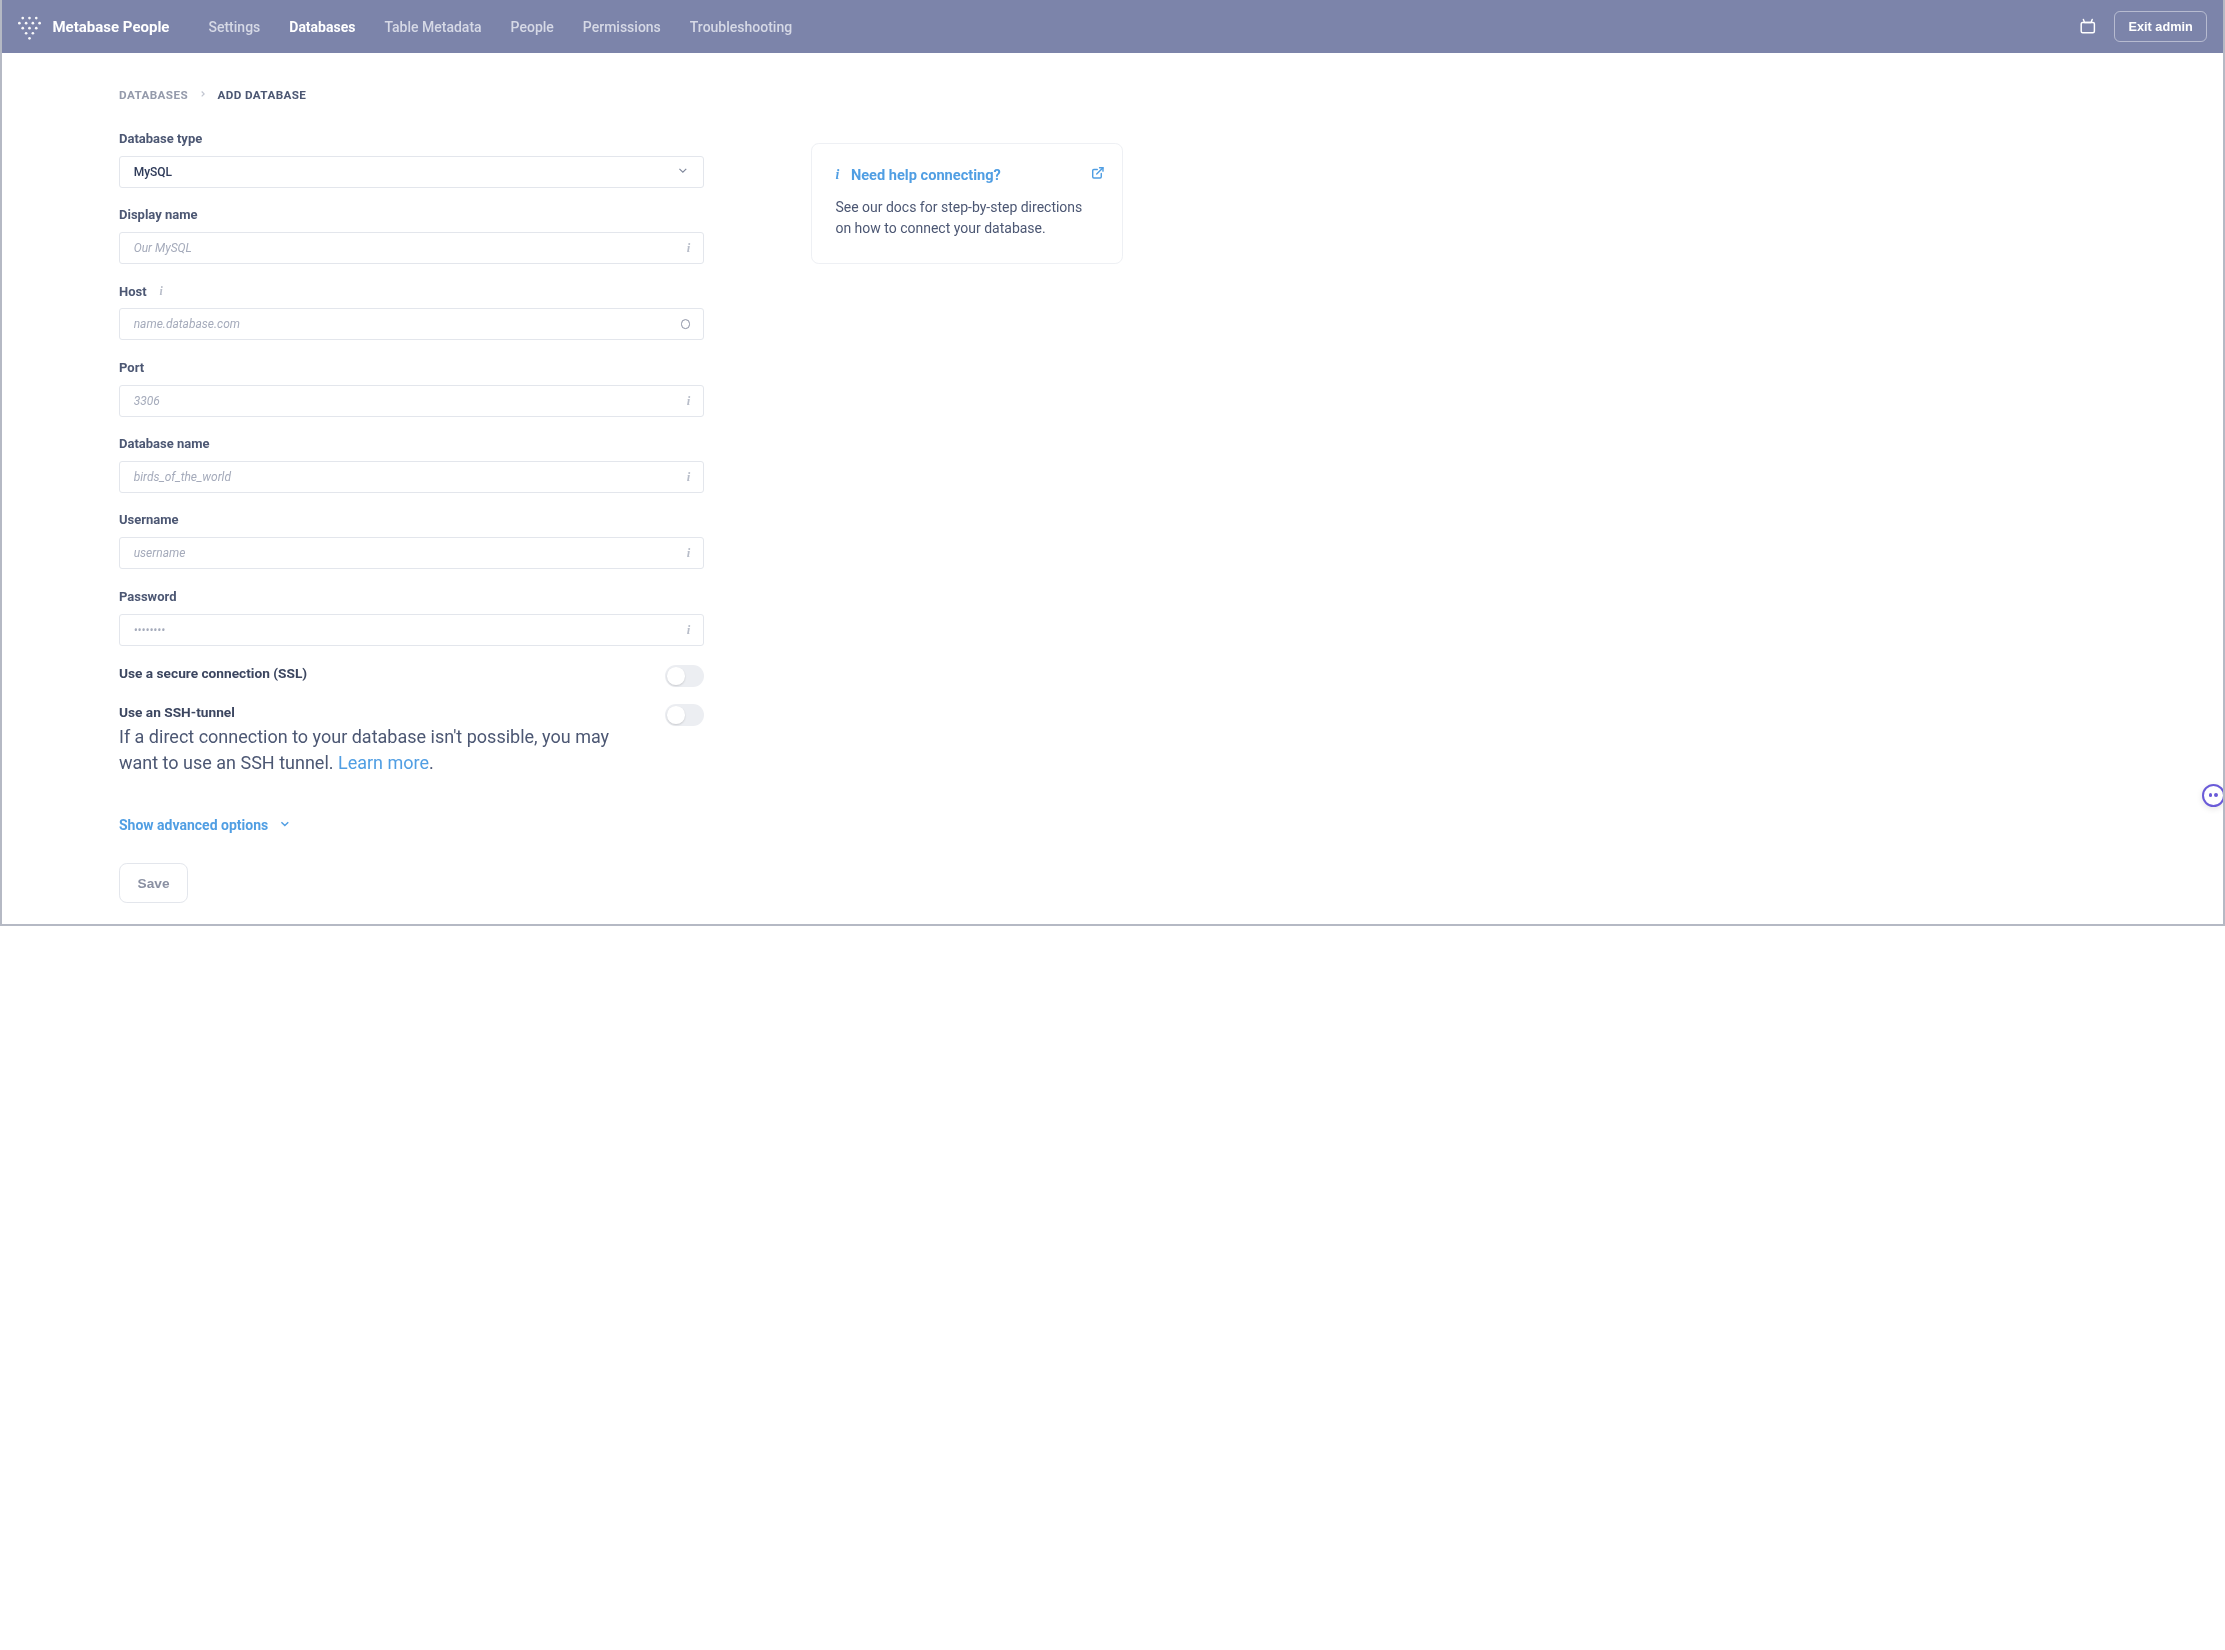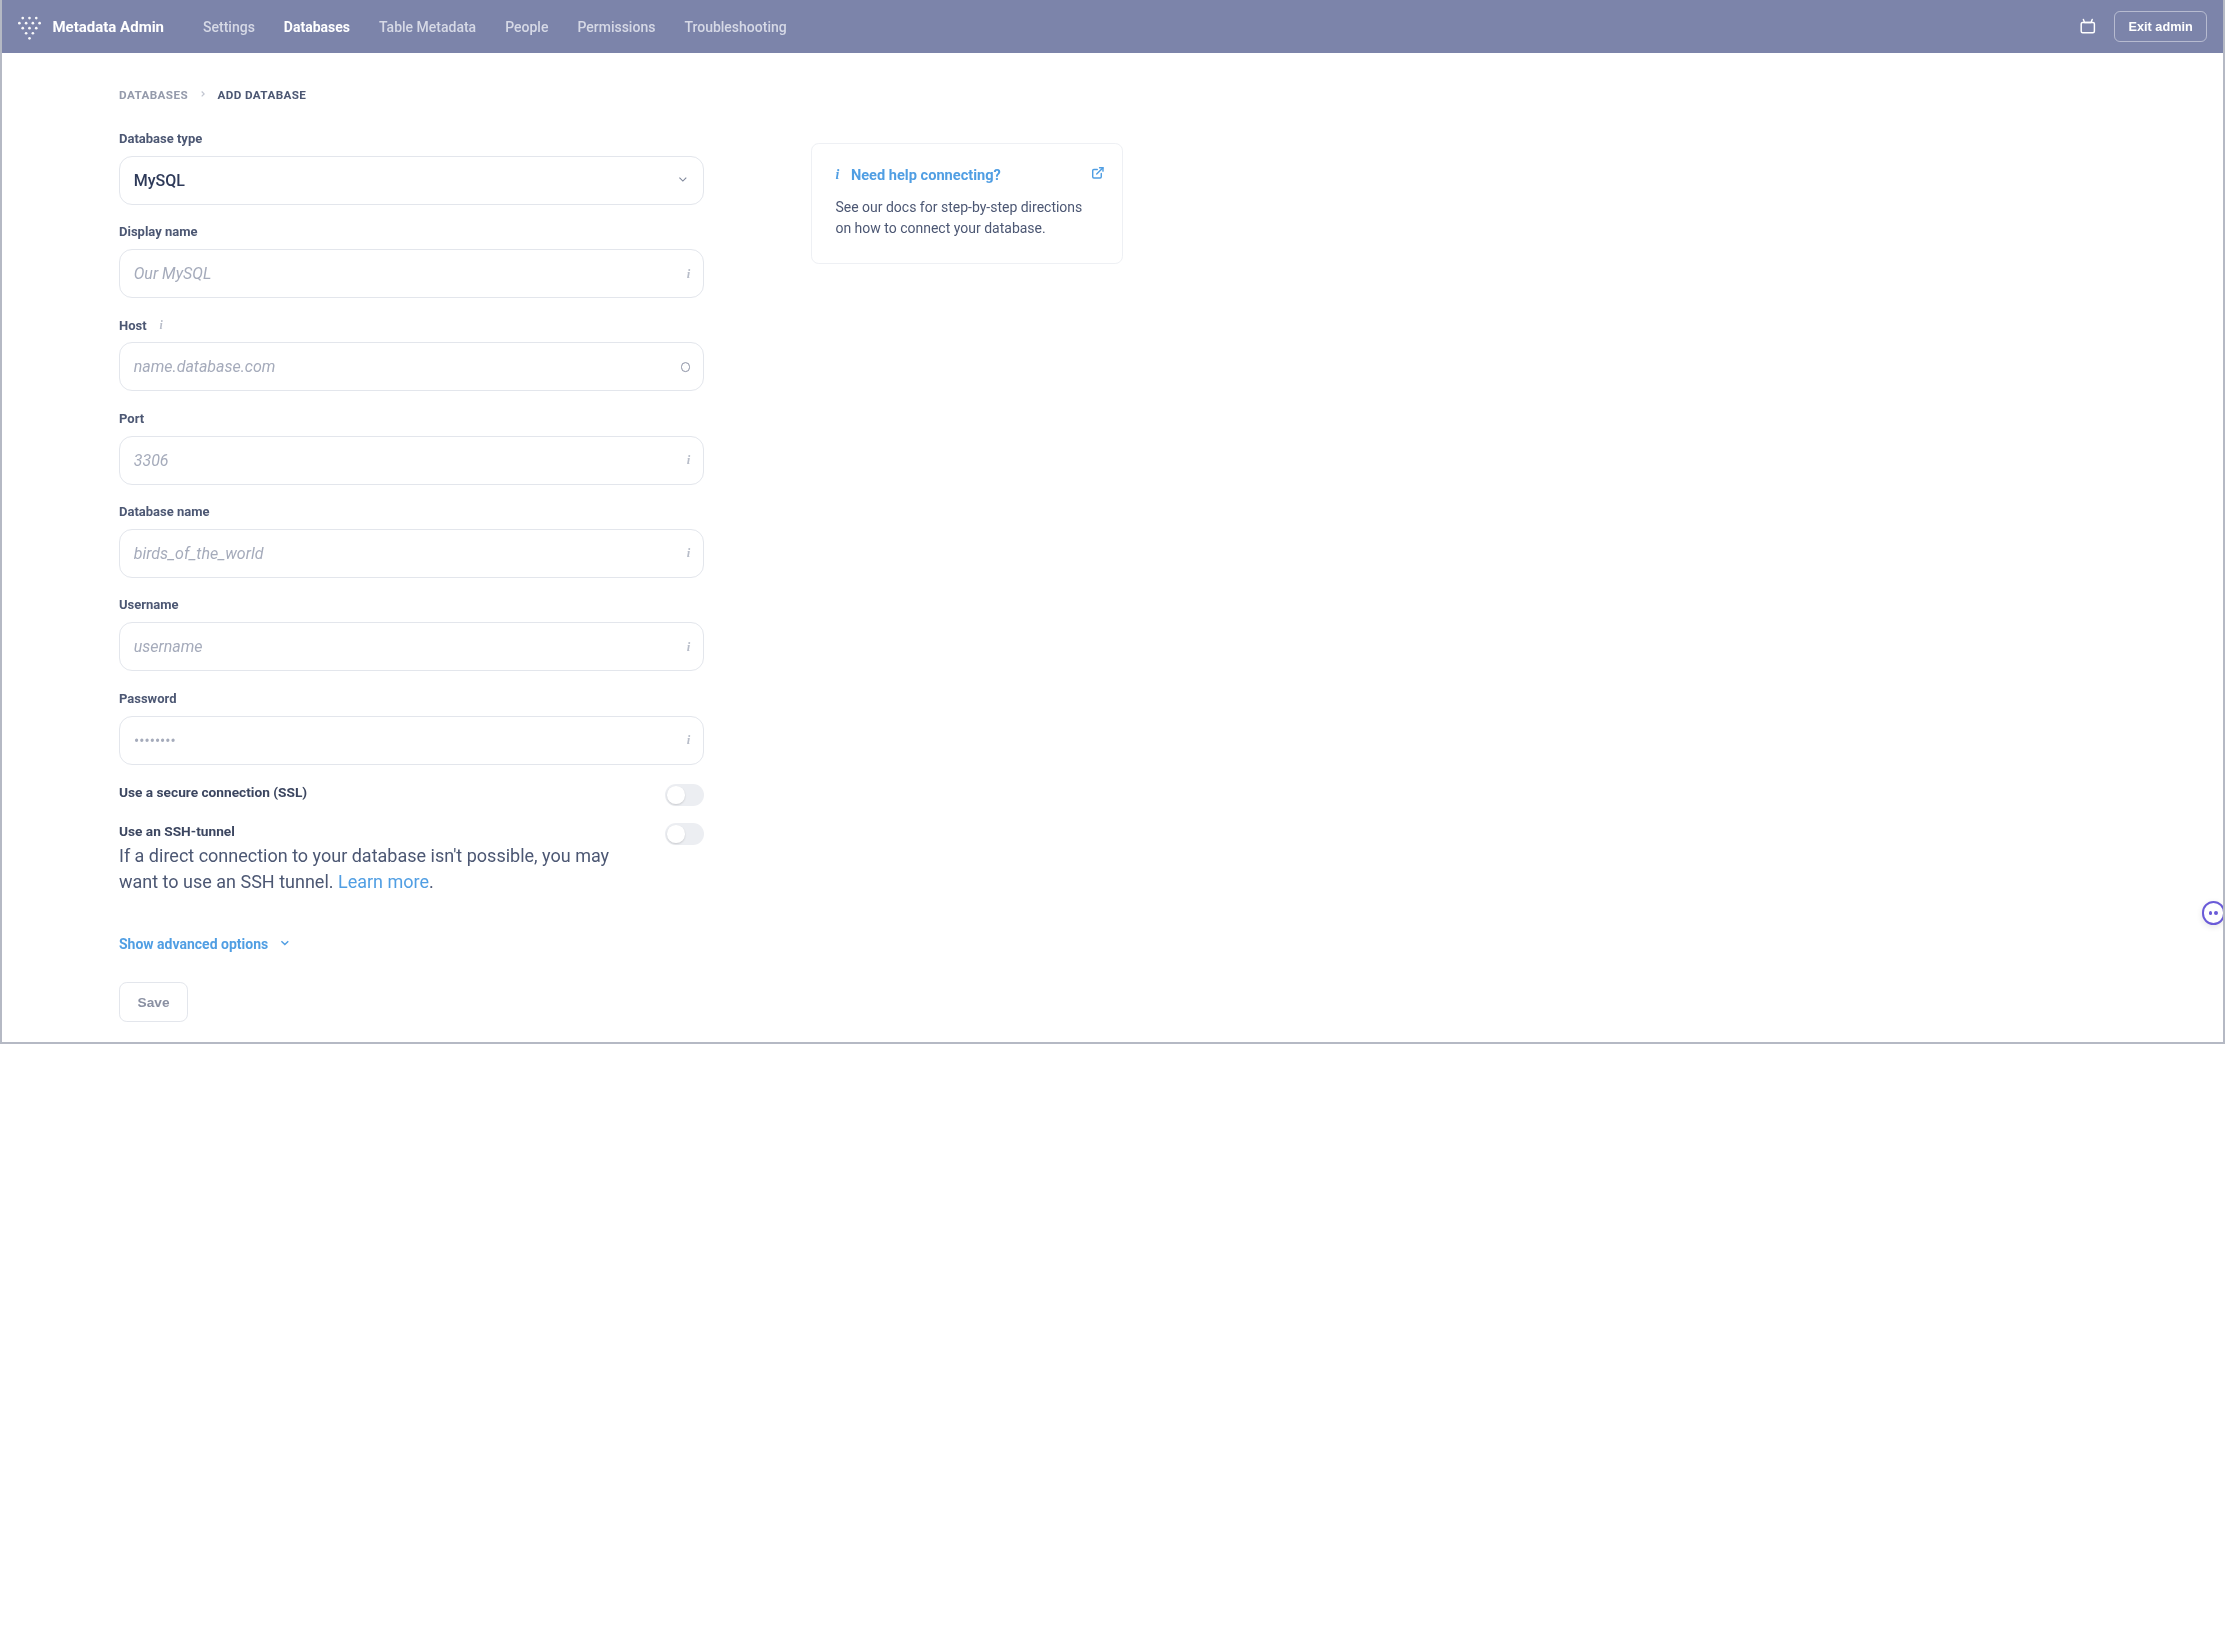--- a/index.html
+++ b/index.html
@@ -88,26 +88,26 @@
   .info-i {
     display: inline-flex; align-items: center; justify-content: center;
     width: 13.7px; height: 13.7px;
     color: #b8bdc9;
     font-family: Georgia, serif; font-style: italic; font-weight: 700;
     font-size: 11.7px;
   }
 
   .select-box, .text-input {
     width: 100%;
-    height: 49px;
+    height: 32px;
     border: 1px solid #e3e6ec;
-    border-radius: 13px;
+    border-radius: 3px;
     background: #fff;
     padding: 0 43px 0 13.7px;
-    font-size: 16px;
+    font-size: 12px;
     color: #4c5773;
     position: relative;
     display: flex; align-items: center;
   }
   .select-box { cursor: pointer; font-weight: 500; color: #2e3a59; }
   .select-chevron {
     position: absolute; right: 13.7px; top: 50%; transform: translateY(-50%);
     color: #7f879b;
   }
   .input-wrap { position: relative; }
@@ -215,21 +215,21 @@
             <circle cx="28" cy="12" r="1.6"></circle>
           <circle cx="8" cy="18" r="1.6"></circle>
             <circle cx="16" cy="18" r="1.6"></circle>
             <circle cx="24" cy="18" r="1.6"></circle>
           <circle cx="12" cy="24" r="1.6"></circle>
             <circle cx="20" cy="24" r="1.6"></circle>
           <circle cx="16" cy="30" r="1.6"></circle>
         </g>
       </svg>
     </div>
-    <div class="brand">Metadata Admin</div>
+    <div class="brand">Metabase People</div>
     <div class="nav-items">
       <div class="nav-item">Settings</div>
       <div class="nav-item active">Databases</div>
       <div class="nav-item">Table Metadata</div>
       <div class="nav-item">People</div>
       <div class="nav-item">Permissions</div>
       <div class="nav-item">Troubleshooting</div>
     </div>
     <div class="nav-right">
       <span class="store-icon">

